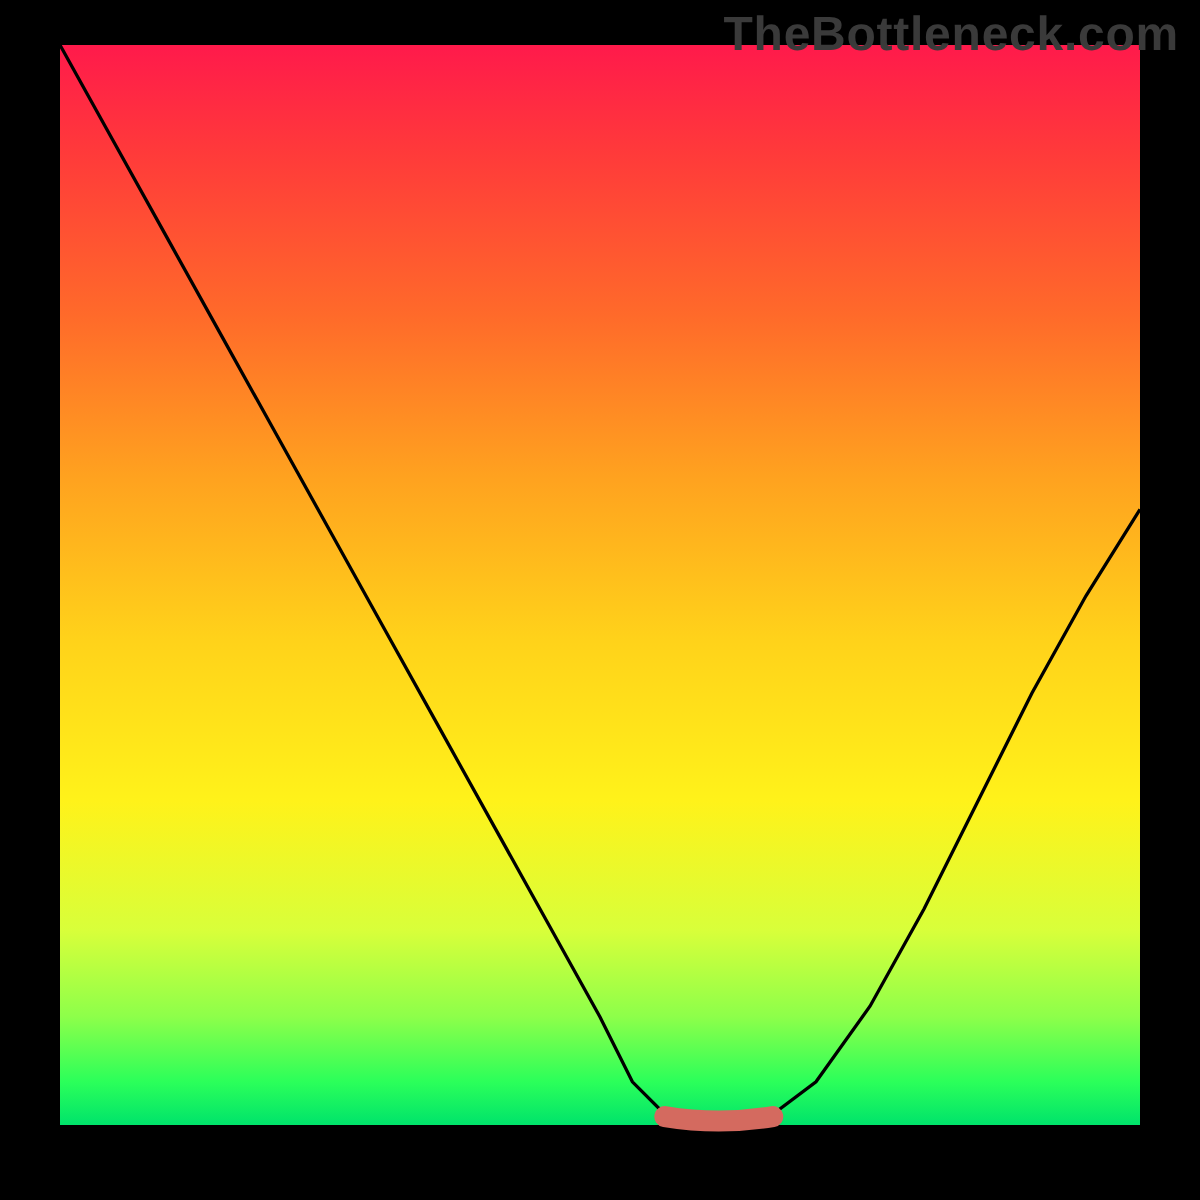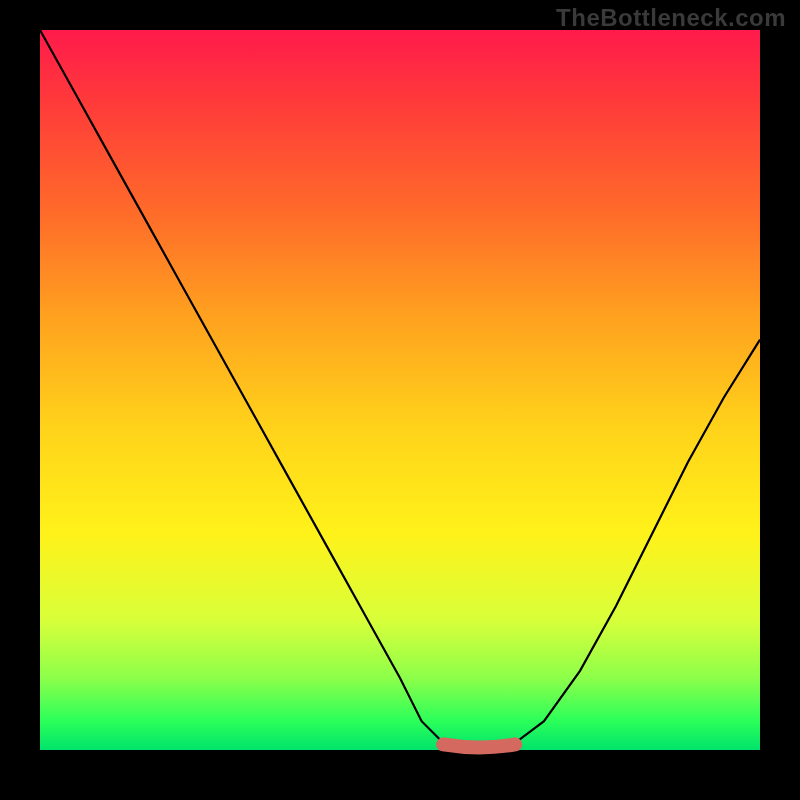--- a/index.html
+++ b/index.html
@@ -15,21 +15,21 @@
     position: relative;
     width: 800px;
     height: 800px;
     background: #000;
   }
   .watermark {
     position: absolute;
     top: 4px;
     right: 14px;
     color: #3a3a3a;
-    font-size: 24px;
+    font-size: 32px;
     font-weight: 600;
     letter-spacing: 0.5px;
     z-index: 5;
   }
   .plot-area {
     position: absolute;
     left: 40px;
     top: 30px;
     width: 720px;
     height: 720px;

